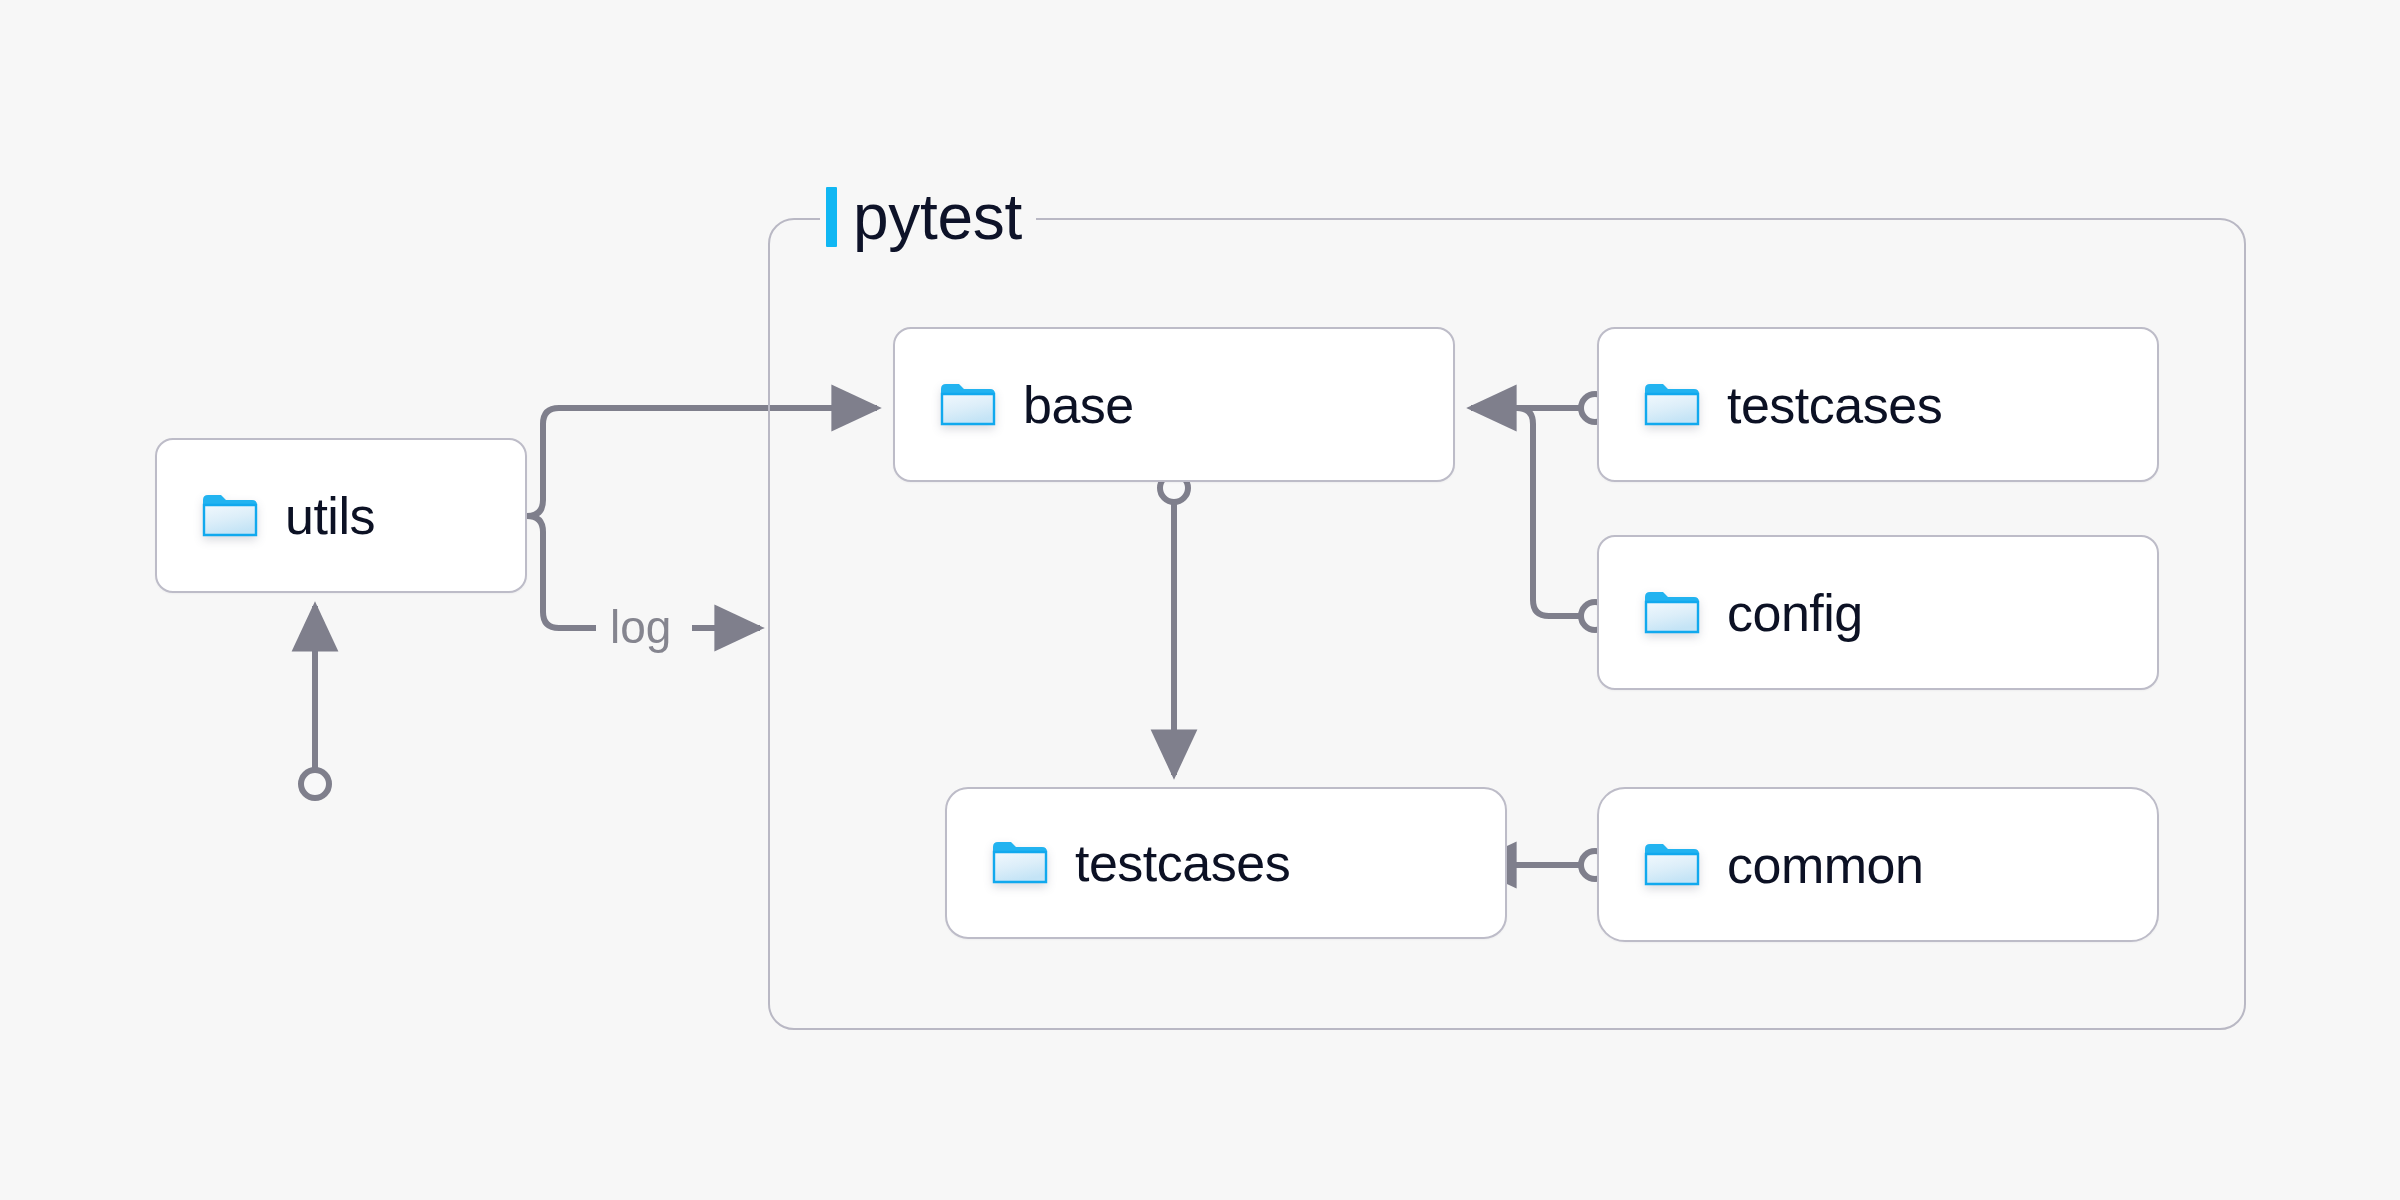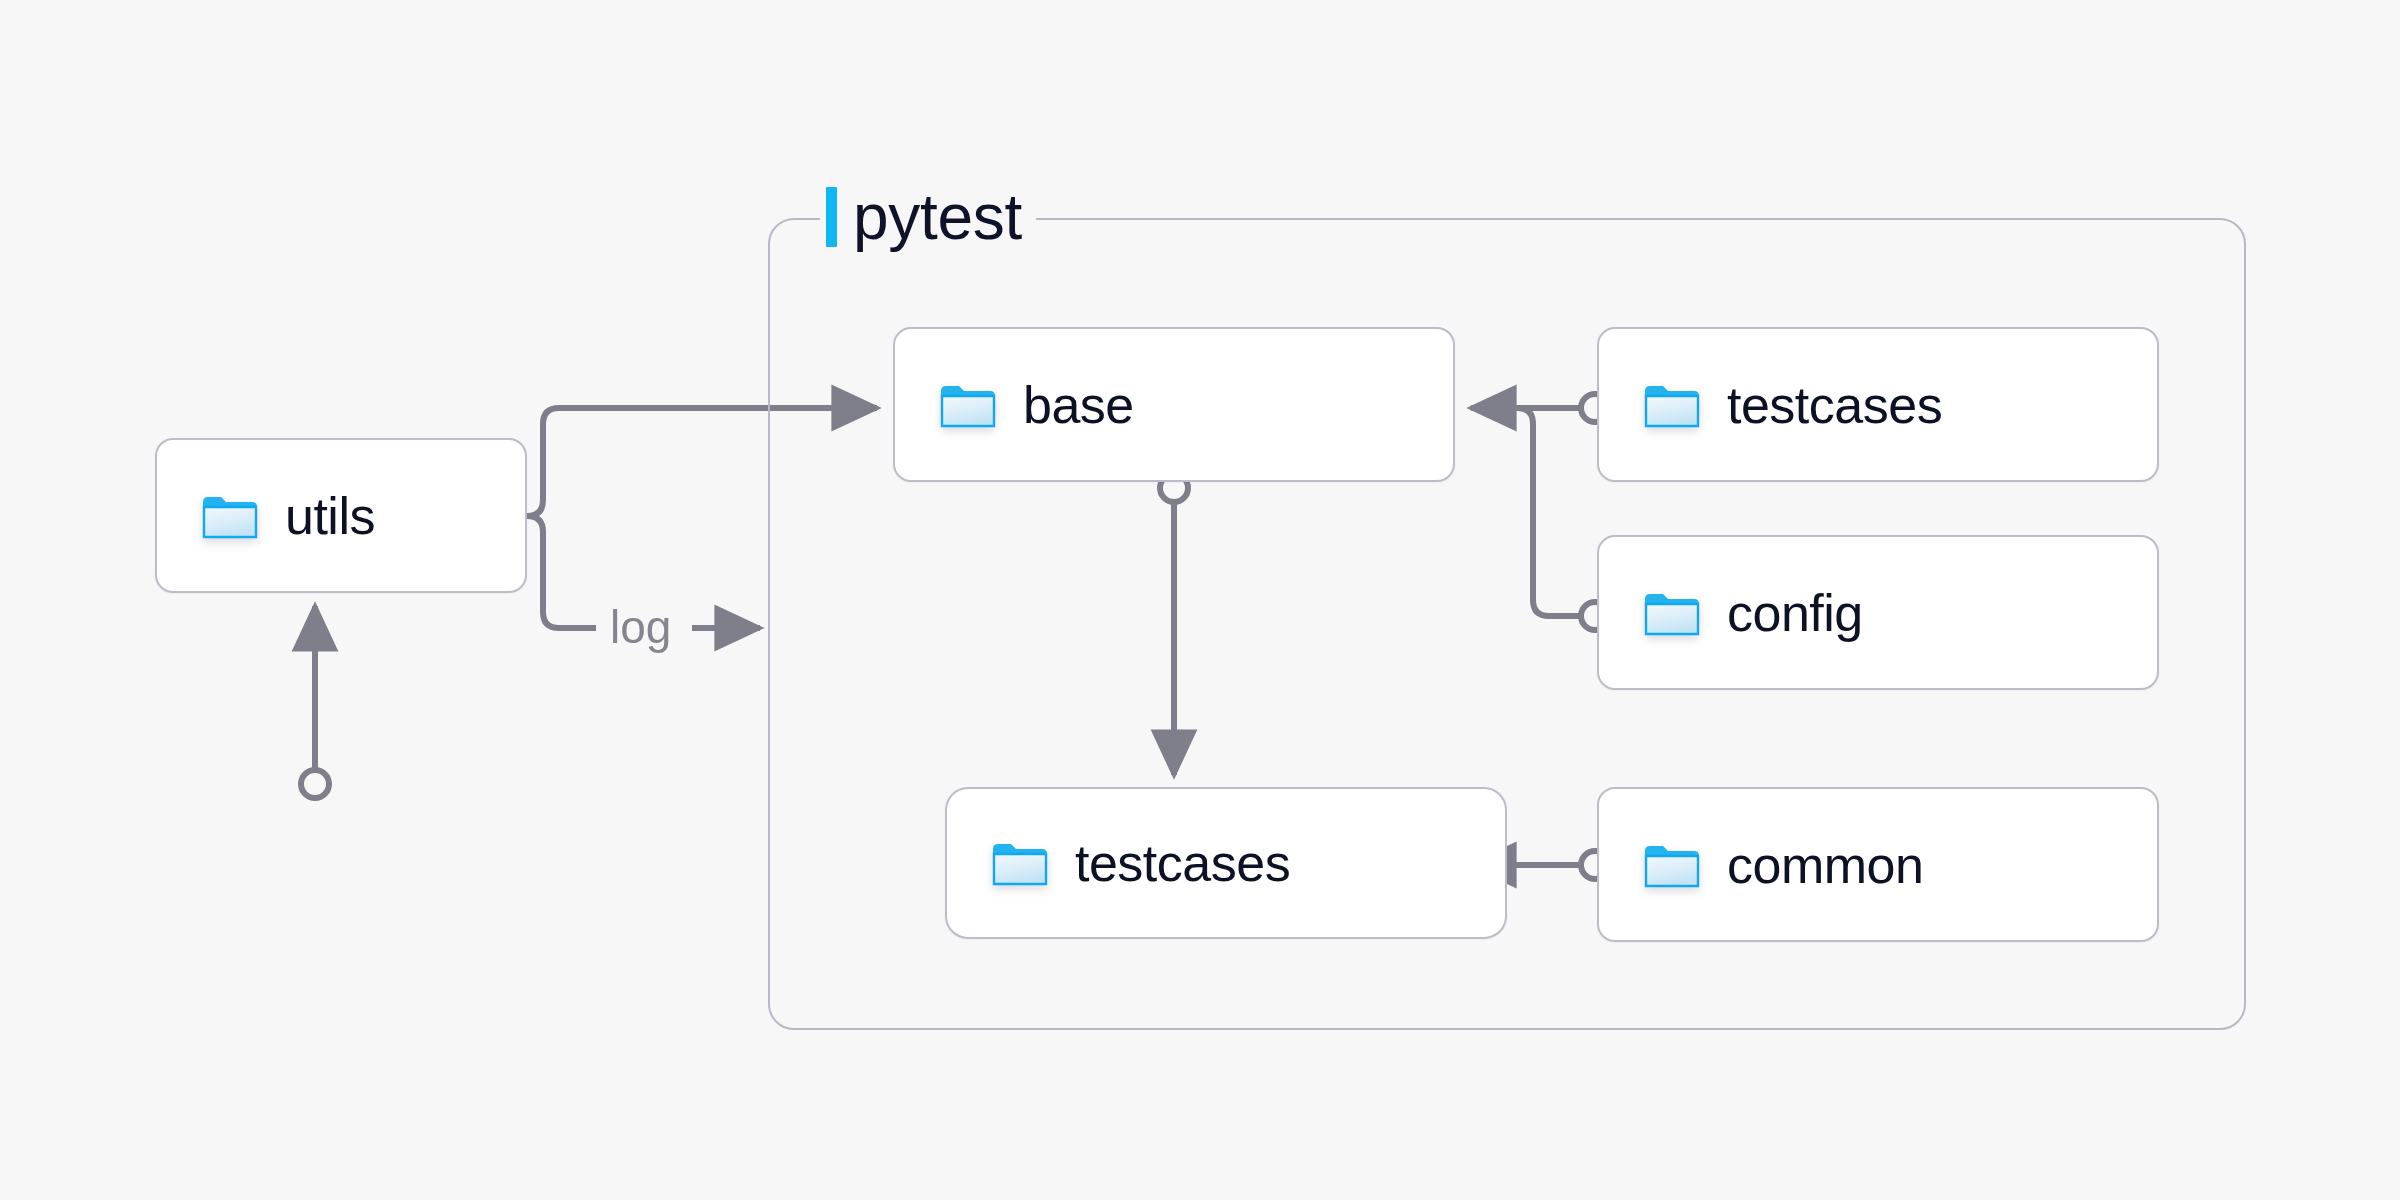--- a/index.html
+++ b/index.html
@@ -64,21 +64,20 @@
     box-sizing: border-box;
     background: #ffffff;
     border: 2px solid #bdbcc8;
     border-radius: 18px;
     display: flex;
     align-items: center;
     box-shadow: 0 1px 2px rgba(20,22,40,0.04);
   }
   .node-inner {
     display: flex;
-    align-items: center;
     gap: 26px;
     padding-left: 44px;
   }
   .node-label {
     font-size: 52px;
     color: #0c1124;
     letter-spacing: -0.5px;
     line-height: 1;
     white-space: nowrap;
   }
@@ -201,21 +200,21 @@
   <div class="node" style="left:1597px; top:535px; width:562px; height:155px;">
     <div class="node-inner">
       <svg class="folder" viewBox="0 0 58 48">
         <path d="M2 10 Q2 5 7 5 L20 5 L25 10 L51 10 Q56 10 56 15 L56 42 Q56 46 52 46 L6 46 Q2 46 2 42 Z" fill="#22b3f0"></path>
         <path d="M3 15 L55 15 L55 45 L3 45 Z" fill="url(#folderFill)" stroke="#11a9ee" stroke-width="2.4"></path>
       </svg>
       <span class="node-label">config</span>
     </div>
   </div>
 
-  <div class="node" style="left:1597px; top:787px; width:562px; height:155px;">
+  <div class="node" style="left:1597px; top:787px; width:562px; height:155px;border-radius:28px;">
     <div class="node-inner">
       <svg class="folder" viewBox="0 0 58 48">
         <path d="M2 10 Q2 5 7 5 L20 5 L25 10 L51 10 Q56 10 56 15 L56 42 Q56 46 52 46 L6 46 Q2 46 2 42 Z" fill="#22b3f0"></path>
         <path d="M3 15 L55 15 L55 45 L3 45 Z" fill="url(#folderFill)" stroke="#11a9ee" stroke-width="2.4"></path>
       </svg>
       <span class="node-label">common</span>
     </div>
   </div>
 
   <div class="edge-label" style="left:600px; top:604px;">log</div>

